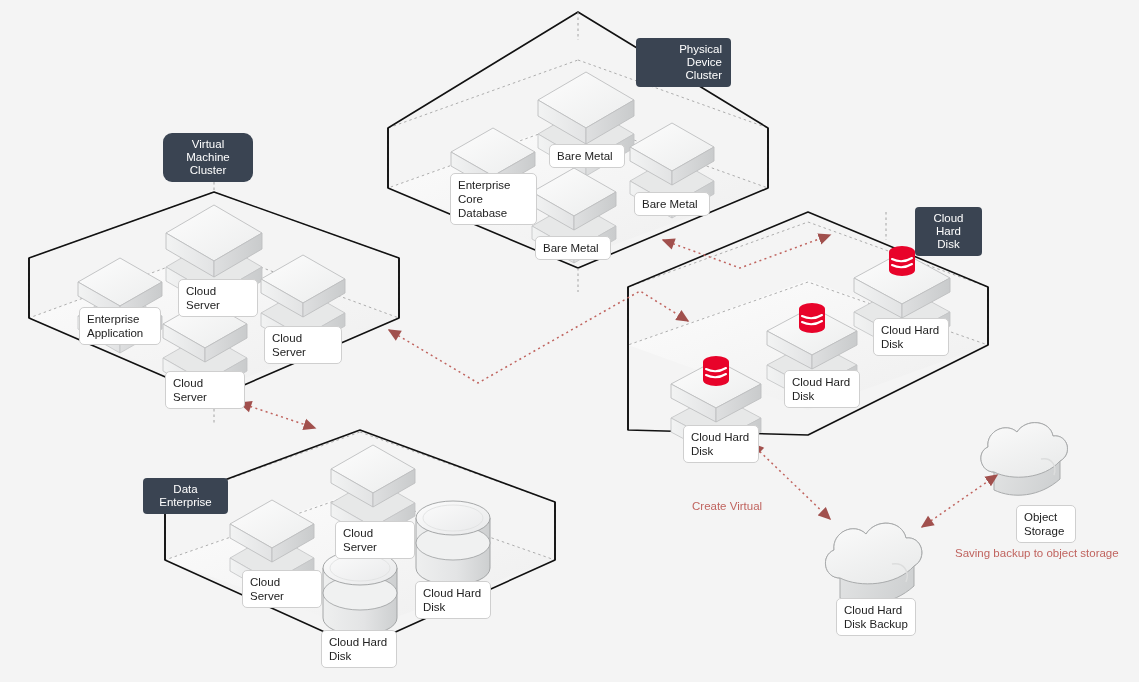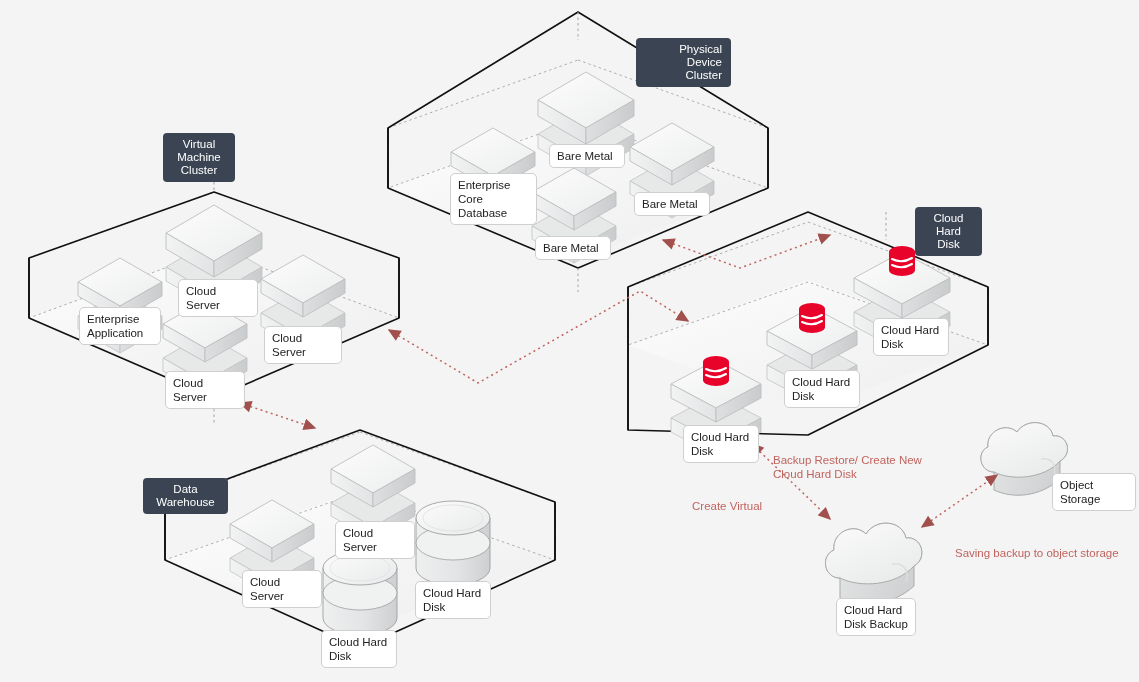--- a/index.html
+++ b/index.html
@@ -323,31 +323,31 @@
     <polyline points="389,330 478,383 640,291 688,321" marker-start="url(#ahs)" marker-end="url(#ah)"></polyline>
 
     <polyline points="663,240 740,268 830,235" marker-start="url(#ahs)" marker-end="url(#ah)"></polyline>
 
     <line x1="752" y1="444" x2="830" y2="519" marker-start="url(#ahs)" marker-end="url(#ah)"></line>
 
     <line x1="922" y1="527" x2="997" y2="475" marker-start="url(#ahs)" marker-end="url(#ah)"></line>
   </g>
 </svg>
 
-  <div class="cluster-badge" style="left:163px;top:133px;width:72px;">Virtual Machine
+  <div class="cluster-badge" style="left:163px;top:133px;width:90px;border-radius:9px;">Virtual Machine
 Cluster</div>
 
   <div class="cluster-badge" style="left:636px;top:38px;width:95px;text-align:right;">Physical Device
 Cluster</div>
 
   <div class="cluster-badge" style="left:915px;top:207px;width:67px;">Cloud Hard
 Disk</div>
 
   <div class="cluster-badge" style="left:143px;top:478px;width:85px;">Data
-Warehouse</div>
+Enterprise</div>
 
   <div class="node-label" style="left:79px;top:307px;width:82px;">Enterprise
 Application</div>
 
   <div class="node-label" style="left:178px;top:279px;width:80px;">Cloud Server</div>
 
   <div class="node-label" style="left:264px;top:326px;width:78px;">Cloud Server</div>
 
   <div class="node-label" style="left:165px;top:371px;width:80px;">Cloud Server</div>
 
@@ -375,23 +375,21 @@
 
   <div class="node-label" style="left:321px;top:630px;width:76px;">Cloud Hard
 Disk</div>
 
   <div class="node-label" style="left:415px;top:581px;width:76px;">Cloud Hard
 Disk</div>
 
   <div class="node-label" style="left:836px;top:598px;width:80px;">Cloud Hard
 Disk Backup</div>
 
-  <div class="node-label" style="left:1016px;top:473px;width:84px;margin-left:36px;">Object
+  <div class="node-label" style="left:1016px;top:505px;width:60px;">Object
 Storage</div>
 
-  <div class="edge-label" style="left:773px;top:453px;width:175px;">Backup Restore/ Create New
-Cloud Hard Disk</div>
 
   <div class="edge-label" style="left:692px;top:499px;width:100px;">Create Virtual</div>
 
   <div class="edge-label" style="left:955px;top:546px;width:200px;">Saving backup to object storage</div>
 
 </div>
 
 </body></html>

